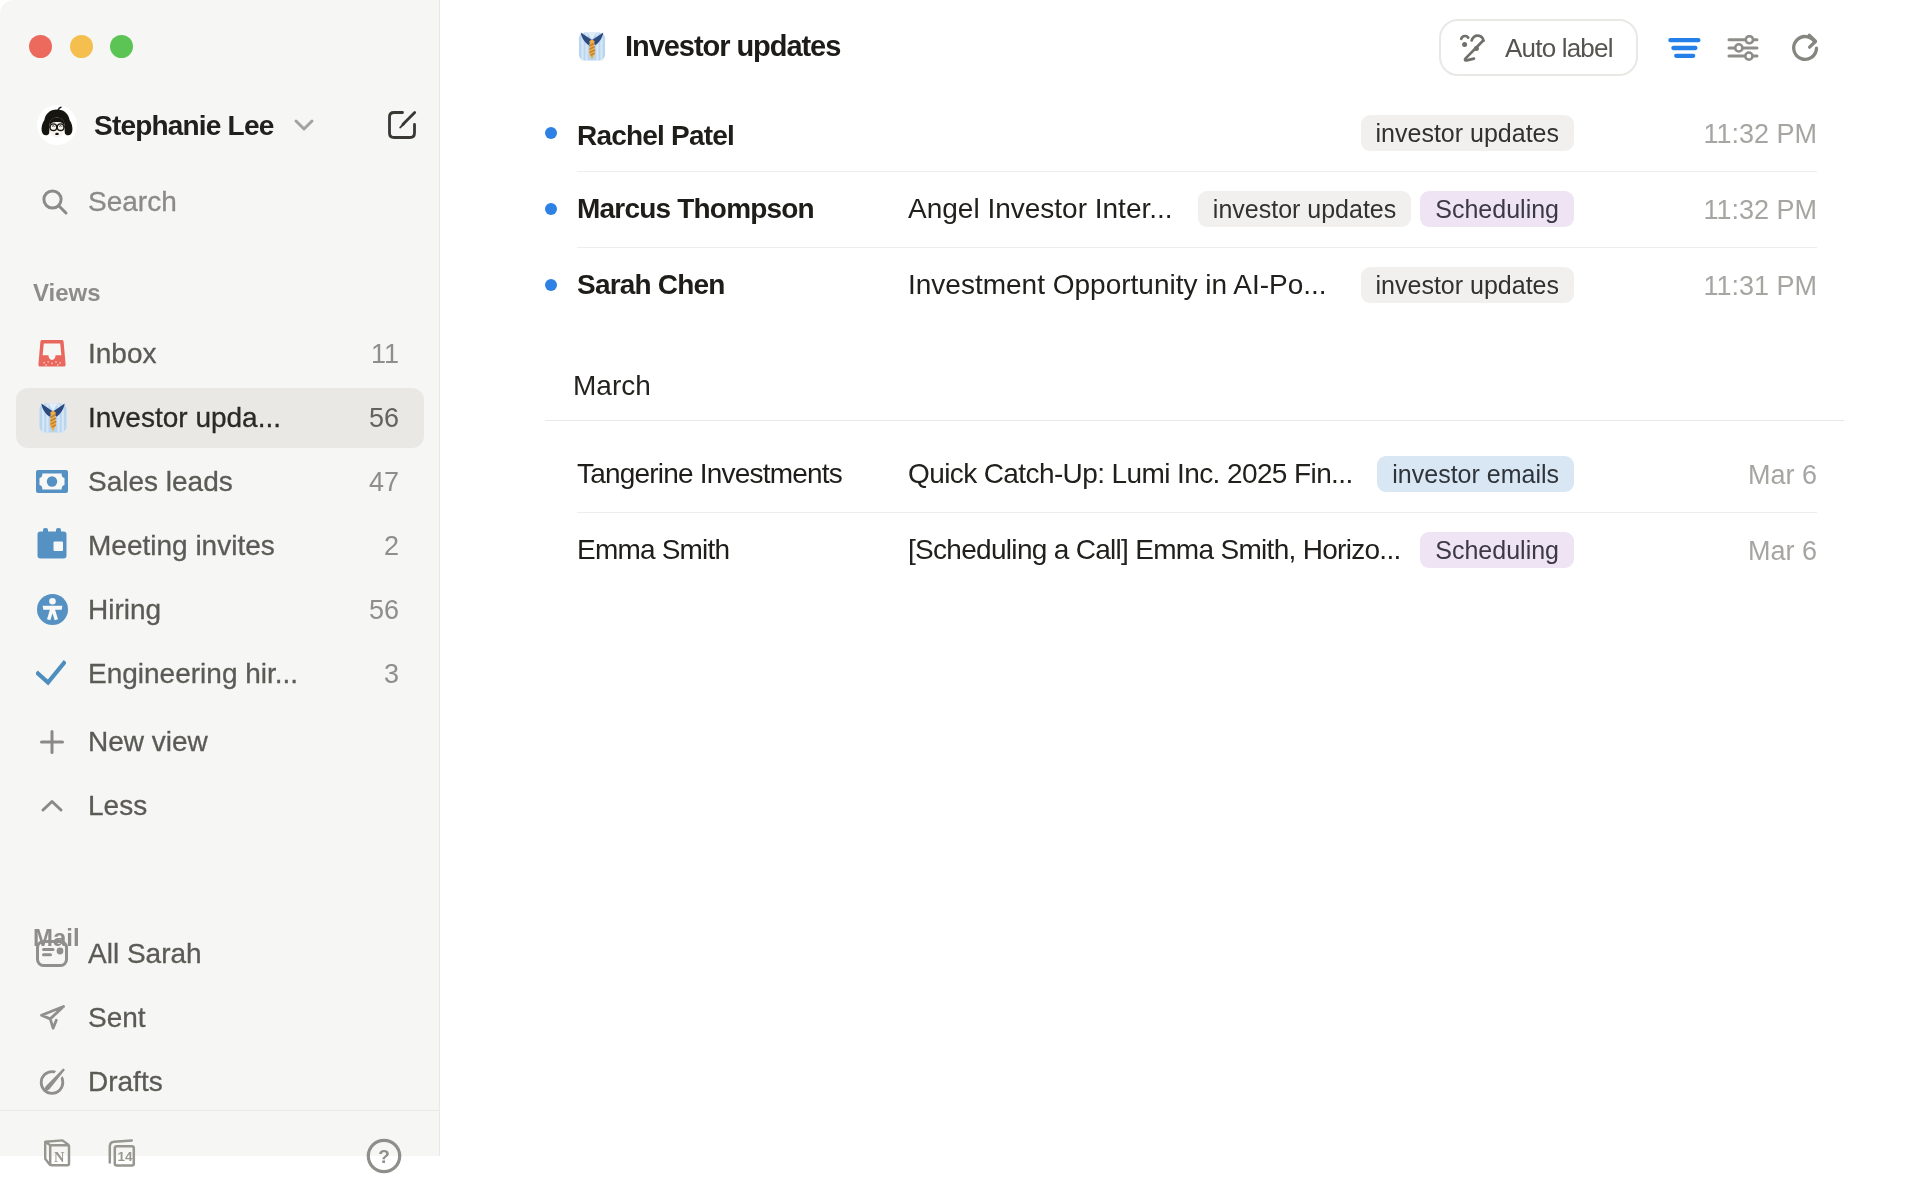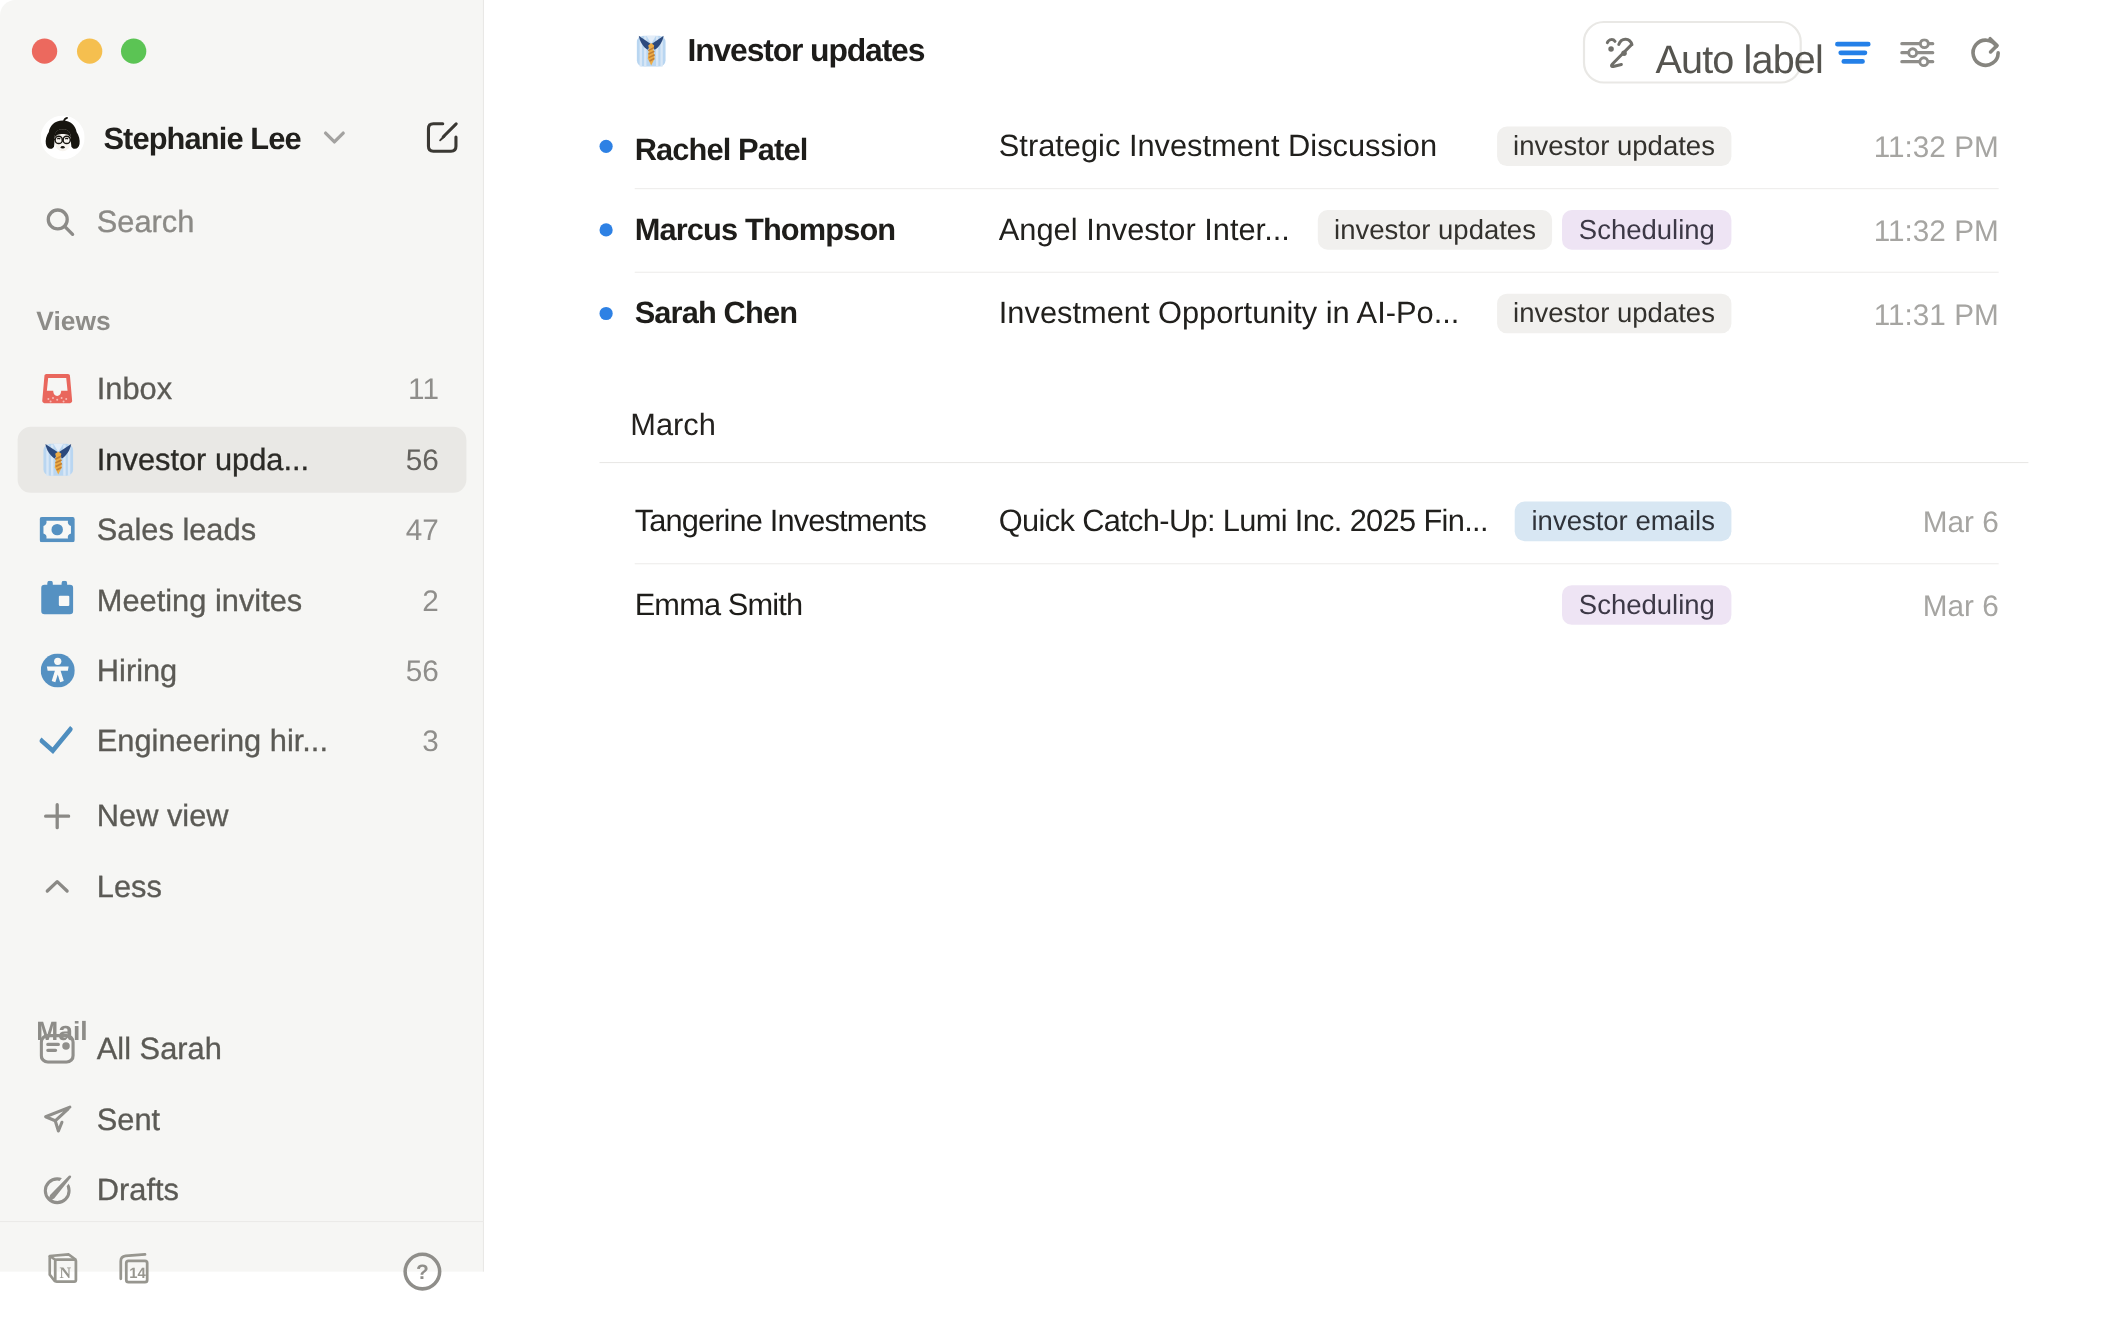--- a/index.html
+++ b/index.html
@@ -186,39 +186,38 @@
   <div class="abs" style="left:625px;top:30px;font-size:29px;font-weight:700;letter-spacing:-1.05px;color:#1d1c1a;">Investor updates</div>
 
   <div class="abs" style="left:1439px;top:19px;width:199px;height:57px;border:2px solid #e9e8e5;border-radius:19px;background:#fff;"></div>
   <svg class="abs" style="left:1458px;top:30px;" width="36" height="36" viewBox="0 0 36 36">
     <path d="M3.2 8.8 C4.8 5.2 8.6 5.4 10.2 7.6" fill="none" stroke="#706f6a" stroke-width="2.7" stroke-linecap="round"></path>
     <path d="M13.6 10.4 C16.2 3.6 23.8 4.4 25.6 10.6" fill="none" stroke="#706f6a" stroke-width="2.7" stroke-linecap="round"></path>
     <path d="M25 10.8 L7.6 28.4 C6.4 29.6 7 30.8 8.6 30.4 L16 28.6" fill="none" stroke="#706f6a" stroke-width="2.7" stroke-linecap="round" stroke-linejoin="round"></path>
     <circle cx="6.6" cy="14.6" r="2.5" fill="#706f6a"></circle>
     <circle cx="18.4" cy="18.4" r="2.5" fill="#706f6a"></circle>
   </svg>
-  <div class="abs" style="left:1505px;top:33px;font-size:36px;letter-spacing:-0.8px;color:#55544f;">Auto label</div>
+  <div class="abs" style="left:1505px;top:33px;font-size:26px;letter-spacing:-0.8px;color:#55544f;">Auto label</div>
 
   <svg class="abs" style="left:1666px;top:36px;" width="38" height="28" viewBox="0 0 38 28">
     <path d="M4.4 2.2 H32.4 M7.4 10 H29.4 M10.2 17.8 H27.2" stroke="#2480e8" stroke-width="4.3" stroke-linecap="round" transform="translate(0,2)"></path>
   </svg>
   <svg class="abs" style="left:1726px;top:35px;" width="34" height="30" viewBox="0 0 34 30">
     <path d="M3 4.7 H31 M3 12.9 H31 M3 21.1 H31" stroke="#8e8d89" stroke-width="3" stroke-linecap="round"></path>
     <circle cx="23.4" cy="4.7" r="3.6" fill="#ffffff" stroke="#8e8d89" stroke-width="2.6"></circle>
     <circle cx="12.8" cy="12.9" r="3.6" fill="#ffffff" stroke="#8e8d89" stroke-width="2.6"></circle>
     <circle cx="22.9" cy="21.1" r="3.6" fill="#ffffff" stroke="#8e8d89" stroke-width="2.6"></circle>
   </svg>
   <svg class="abs" style="left:1789px;top:32px;" width="32" height="32" viewBox="0 0 32 32">
     <path d="M25.9 10.1 A11.4 11.4 0 1 0 27.5 16.1" fill="none" stroke="#86857f" stroke-width="3.3" stroke-linecap="round"></path>
     <path d="M20.2 3.2 L26.5 9.3 L20.6 15.2" fill="none" stroke="#86857f" stroke-width="3.3" stroke-linecap="round" stroke-linejoin="round"></path>
   </svg>
 
   <div class="dot" style="left:545px;top:127px;width:12px;height:12px;background:#2e81e4;"></div>
   <div class="sender" style="top:120px;font-weight:700;">Rachel Patel</div>
-  <div class="subject" style="top:117px;">Strategic Investment Discussion</div>
   <div class="tags" style="top:115px;">
       <span class="tag grey">investor updates</span>
     </div>
   <div class="time" style="top:119px;">11:32 PM</div>
   <div class="divline" style="left:577px;top:171px;width:1240px;"></div>
 
   <div class="dot" style="left:545px;top:203px;width:12px;height:12px;background:#2e81e4;"></div>
   <div class="sender" style="top:193px;font-weight:700;">Marcus Thompson</div>
   <div class="subject" style="top:193px;">Angel Investor Inter...</div>
   <div class="tags" style="top:191px;">
@@ -241,17 +240,18 @@
 
   <div class="sender" style="top:458px;">Tangerine Investments</div>
   <div class="subject" style="top:458px;letter-spacing:-0.6px;">Quick Catch-Up: Lumi Inc. 2025 Fin...</div>
   <div class="tags" style="top:456px;justify-content:center;">
       <span class="tag blue">investor emails</span>
     </div>
   <div class="time" style="top:460px;">Mar 6</div>
   <div class="divline" style="left:577px;top:512px;width:1240px;"></div>
 
   <div class="sender" style="top:534px;">Emma Smith</div>
+  <div class="subject" style="top:534px;letter-spacing:-0.7px;">[Scheduling a Call] Emma Smith, Horizo...</div>
   <div class="tags" style="top:532px;">
       <span class="tag purple">Scheduling</span>
     </div>
   <div class="time" style="top:536px;">Mar 6</div>
 </div>
 
 </body></html>

